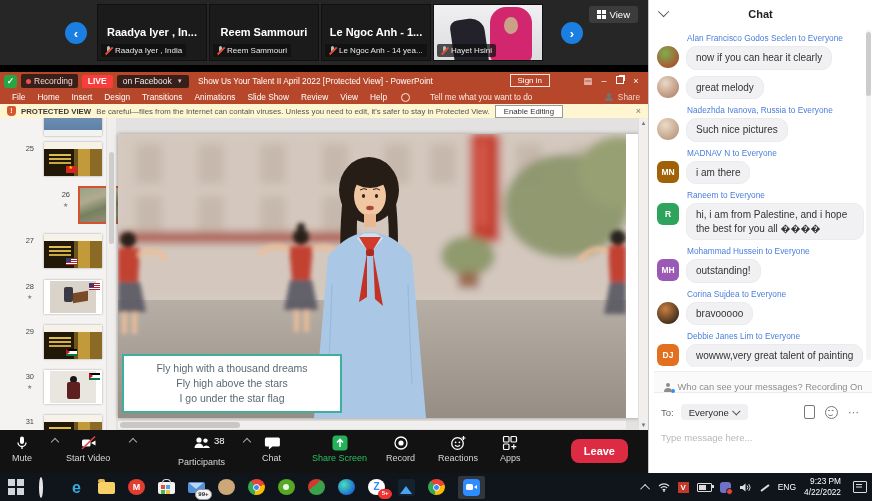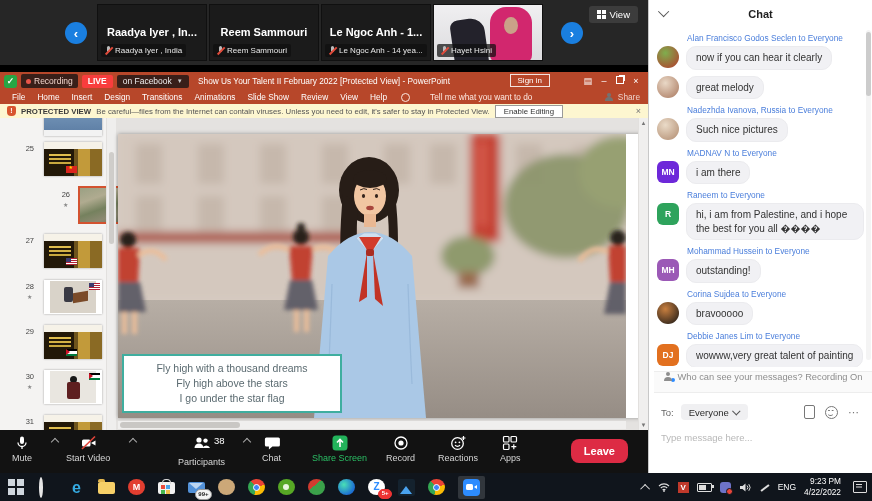--- a/index.html
+++ b/index.html
@@ -102,21 +102,21 @@
   .chat-head{position:relative;height:27px;display:flex;align-items:center;justify-content:center;font-weight:bold;font-size:11px;color:#1f1f1f;}
   .chat-chevron{position:absolute;left:12px;top:9px;width:7px;height:7px;border-left:1.6px solid #555;border-bottom:1.6px solid #555;transform:rotate(-45deg) translateY(-2px);}
   .chat-body{position:absolute;top:28px;left:0;right:8px;bottom:106px;overflow:hidden;padding:2px 0 0 8px;}
   .msg{margin-bottom:6px;}
   .msg-header{font-size:8.3px;color:#4a7edb;margin:3px 0 3px 30px;}
   .msg-row{display:flex;gap:7px;align-items:flex-start;}
   .avatar{width:22px;height:22px;flex:0 0 22px;border-radius:6px;color:#fff;font-size:8.5px;font-weight:bold;display:flex;align-items:center;justify-content:center;}
   .bubble{background:#f1f1f4;border:1px solid #ebebee;border-radius:10px;padding:4px 9px;font-size:10px;color:#333;max-width:166px;line-height:1.35;}
   .chat-scrollbar{position:absolute;right:1px;top:30px;width:5px;height:330px;background:#f4f4f4;border-radius:3px;}
   .chat-scrollbar i{position:absolute;left:0;top:2px;width:5px;height:64px;background:#ccc;border-radius:3px;display:block;}
-  .notice{position:absolute;left:5px;right:0;bottom:80px;height:20px;background:#fafafa;border-top:1px solid #ededed;border-bottom:1px solid #ededed;display:flex;align-items:flex-start;justify-content:center;gap:5px;font-size:9.3px;color:#8d8d8d;}
+  .notice{position:absolute;left:5px;right:0;bottom:80px;height:20px;background:#fafafa;border-top:1px solid #ededed;border-bottom:1px solid #ededed;display:flex;align-items:flex-end;justify-content:center;gap:5px;font-size:9.3px;color:#8d8d8d;}
   .person-ico{width:9px;height:9px;position:relative;}
   .person-ico::before{content:"";position:absolute;left:2px;top:0;width:4px;height:4px;border-radius:50%;background:#8d8d8d;}
   .person-ico::after{content:"";position:absolute;left:0;top:4.5px;width:8px;height:4px;border-radius:4px 4px 0 0;background:#8d8d8d;}
   .person-dot{position:absolute;right:-2px;bottom:-1px;width:4px;height:4px;border-radius:50%;background:#2d8cff;}
   .composer{position:absolute;left:0;right:0;bottom:0;height:78px;padding:9px 12px;box-sizing:border-box;}
   .to-row{display:flex;align-items:center;gap:7px;font-size:9.5px;color:#666;}
   .recipient{background:#f0f0f2;border-radius:4px;padding:2.5px 8px;color:#2b2b2b;display:flex;align-items:center;gap:5px;font-size:9.5px;}
   .recipient i{width:5px;height:5px;border-left:1.4px solid #555;border-bottom:1.4px solid #555;transform:rotate(-45deg) translateY(-1px);}
   .comp-icons{margin-left:auto;display:flex;gap:10px;align-items:center;color:#777;}
   .file-ico{width:9px;height:12px;border:1.2px solid #777;border-radius:2px;position:relative;}
@@ -243,21 +243,21 @@
         <span class="rec-pill">
             <span class="rec-dot"></span>
             <span class="rec-text">Recording</span>
           </span>
         <span class="live">LIVE</span>
         <span class="fb">
             <span>on Facebook</span>
             <i>▼</i>
           </span>
       </div>
-      <div class="ppt-title">Show Us Your Talent II  February 2022 [Protected View]  -  PowerPoint</div>
+      <div class="ppt-title">Show Us Your Talent II  April 2022 [Protected View]  -  PowerPoint</div>
       <div class="signin">Sign in</div>
       <div class="winbtns">
         <span class="winbtn">▤</span>
         <span class="winbtn">–</span>
         <span class="winbtn"><span class="restore-glyph"></span></span>
         <span class="winbtn">×</span>
       </div>
     </div>
     <div class="ppt-ribbon">
       <span id="ribbon-tabs" style="display:flex;">
@@ -581,21 +581,21 @@
     <div class="msg-header">Nadezhda Ivanova, Russia to Everyone</div>
     <div class="msg-row">
       <div class="avatar" style="background: radial-gradient(circle at 38% 32%, rgb(234, 219, 200), rgb(176, 138, 110)); border-radius: 50%;"></div>
       <div class="bubble">Such nice pictures</div>
     </div>
   </div>
 
   <div class="msg">
     <div class="msg-header">MADNAV N to Everyone</div>
     <div class="msg-row">
-      <div class="avatar" style="background: #6d28d9;">MN</div>
+      <div class="avatar" style="background: #a16207;">MN</div>
       <div class="bubble">i am there</div>
     </div>
   </div>
 
   <div class="msg">
     <div class="msg-header">Raneem to Everyone</div>
     <div class="msg-row">
       <div class="avatar" style="background: rgb(46, 163, 92);">R</div>
       <div class="bubble">hi, i am from Palestine,  and i hope the best for you all ����</div>
     </div>

